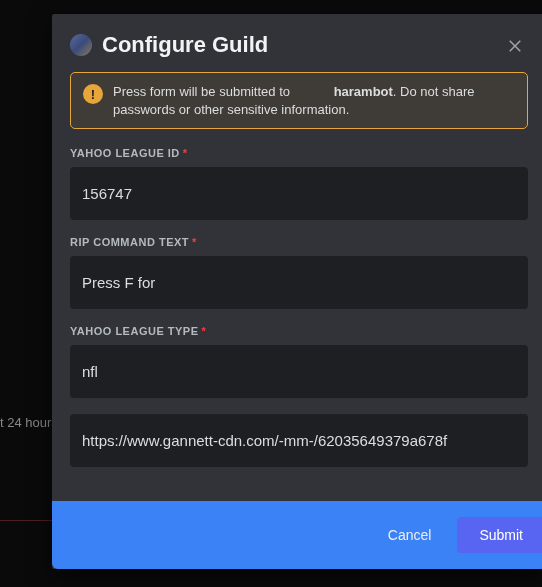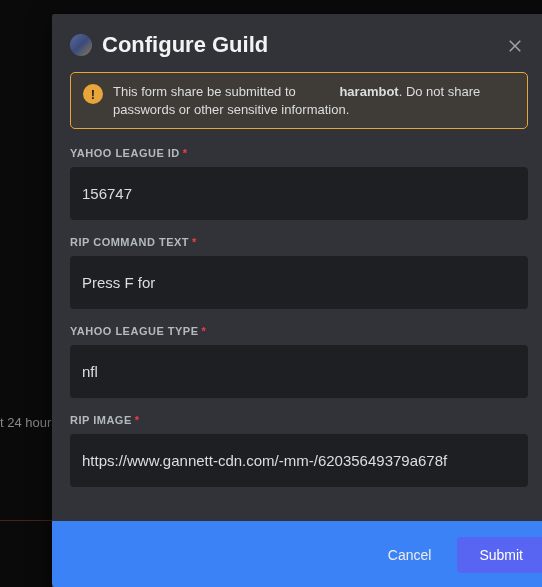--- a/index.html
+++ b/index.html
@@ -179,21 +179,21 @@
       <svg viewBox="0 0 24 24">
         <path fill="currentColor" d="M18.3 5.71L12 12.01l-6.3-6.3-1.41 1.41 6.3 6.3-6.3 6.3 1.41 1.41 6.3-6.3 6.3 6.3 1.41-1.41-6.3-6.3 6.3-6.3z"></path>
       </svg>
     </button>
   </div>
 
   <div class="modal-body">
     <div class="warning-banner">
       <div class="warning-icon">!</div>
       <div class="warning-text">
-        <span>This form share be submitted to </span><b>harambot</b><span>. Do not share passwords or other sensitive information.</span>
+        <span>Press form will be submitted to </span><b>harambot</b><span>. Do not share passwords or other sensitive information.</span>
       </div>
     </div>
 
     <div class="field">
       <label class="field-label">
         <span>YAHOO LEAGUE ID</span><span class="req">*</span>
       </label>
       <input class="field-input" type="text" value="156747" style="">
     </div>
 
@@ -205,23 +205,20 @@
     </div>
 
     <div class="field">
       <label class="field-label">
         <span>YAHOO LEAGUE TYPE</span><span class="req">*</span>
       </label>
       <input class="field-input" type="text" value="nfl" style="">
     </div>
 
     <div class="field">
-      <label class="field-label">
-        <span>RIP IMAGE</span><span class="req">*</span>
-      </label>
       <input class="field-input" type="text" value="https://www.gannett-cdn.com/-mm-/62035649379a678f" style="">
     </div>
   </div>
 
   <div class="modal-footer">
     <button class="btn-cancel">Cancel</button>
     <button class="btn-submit">Submit</button>
   </div>
 </div>
 

